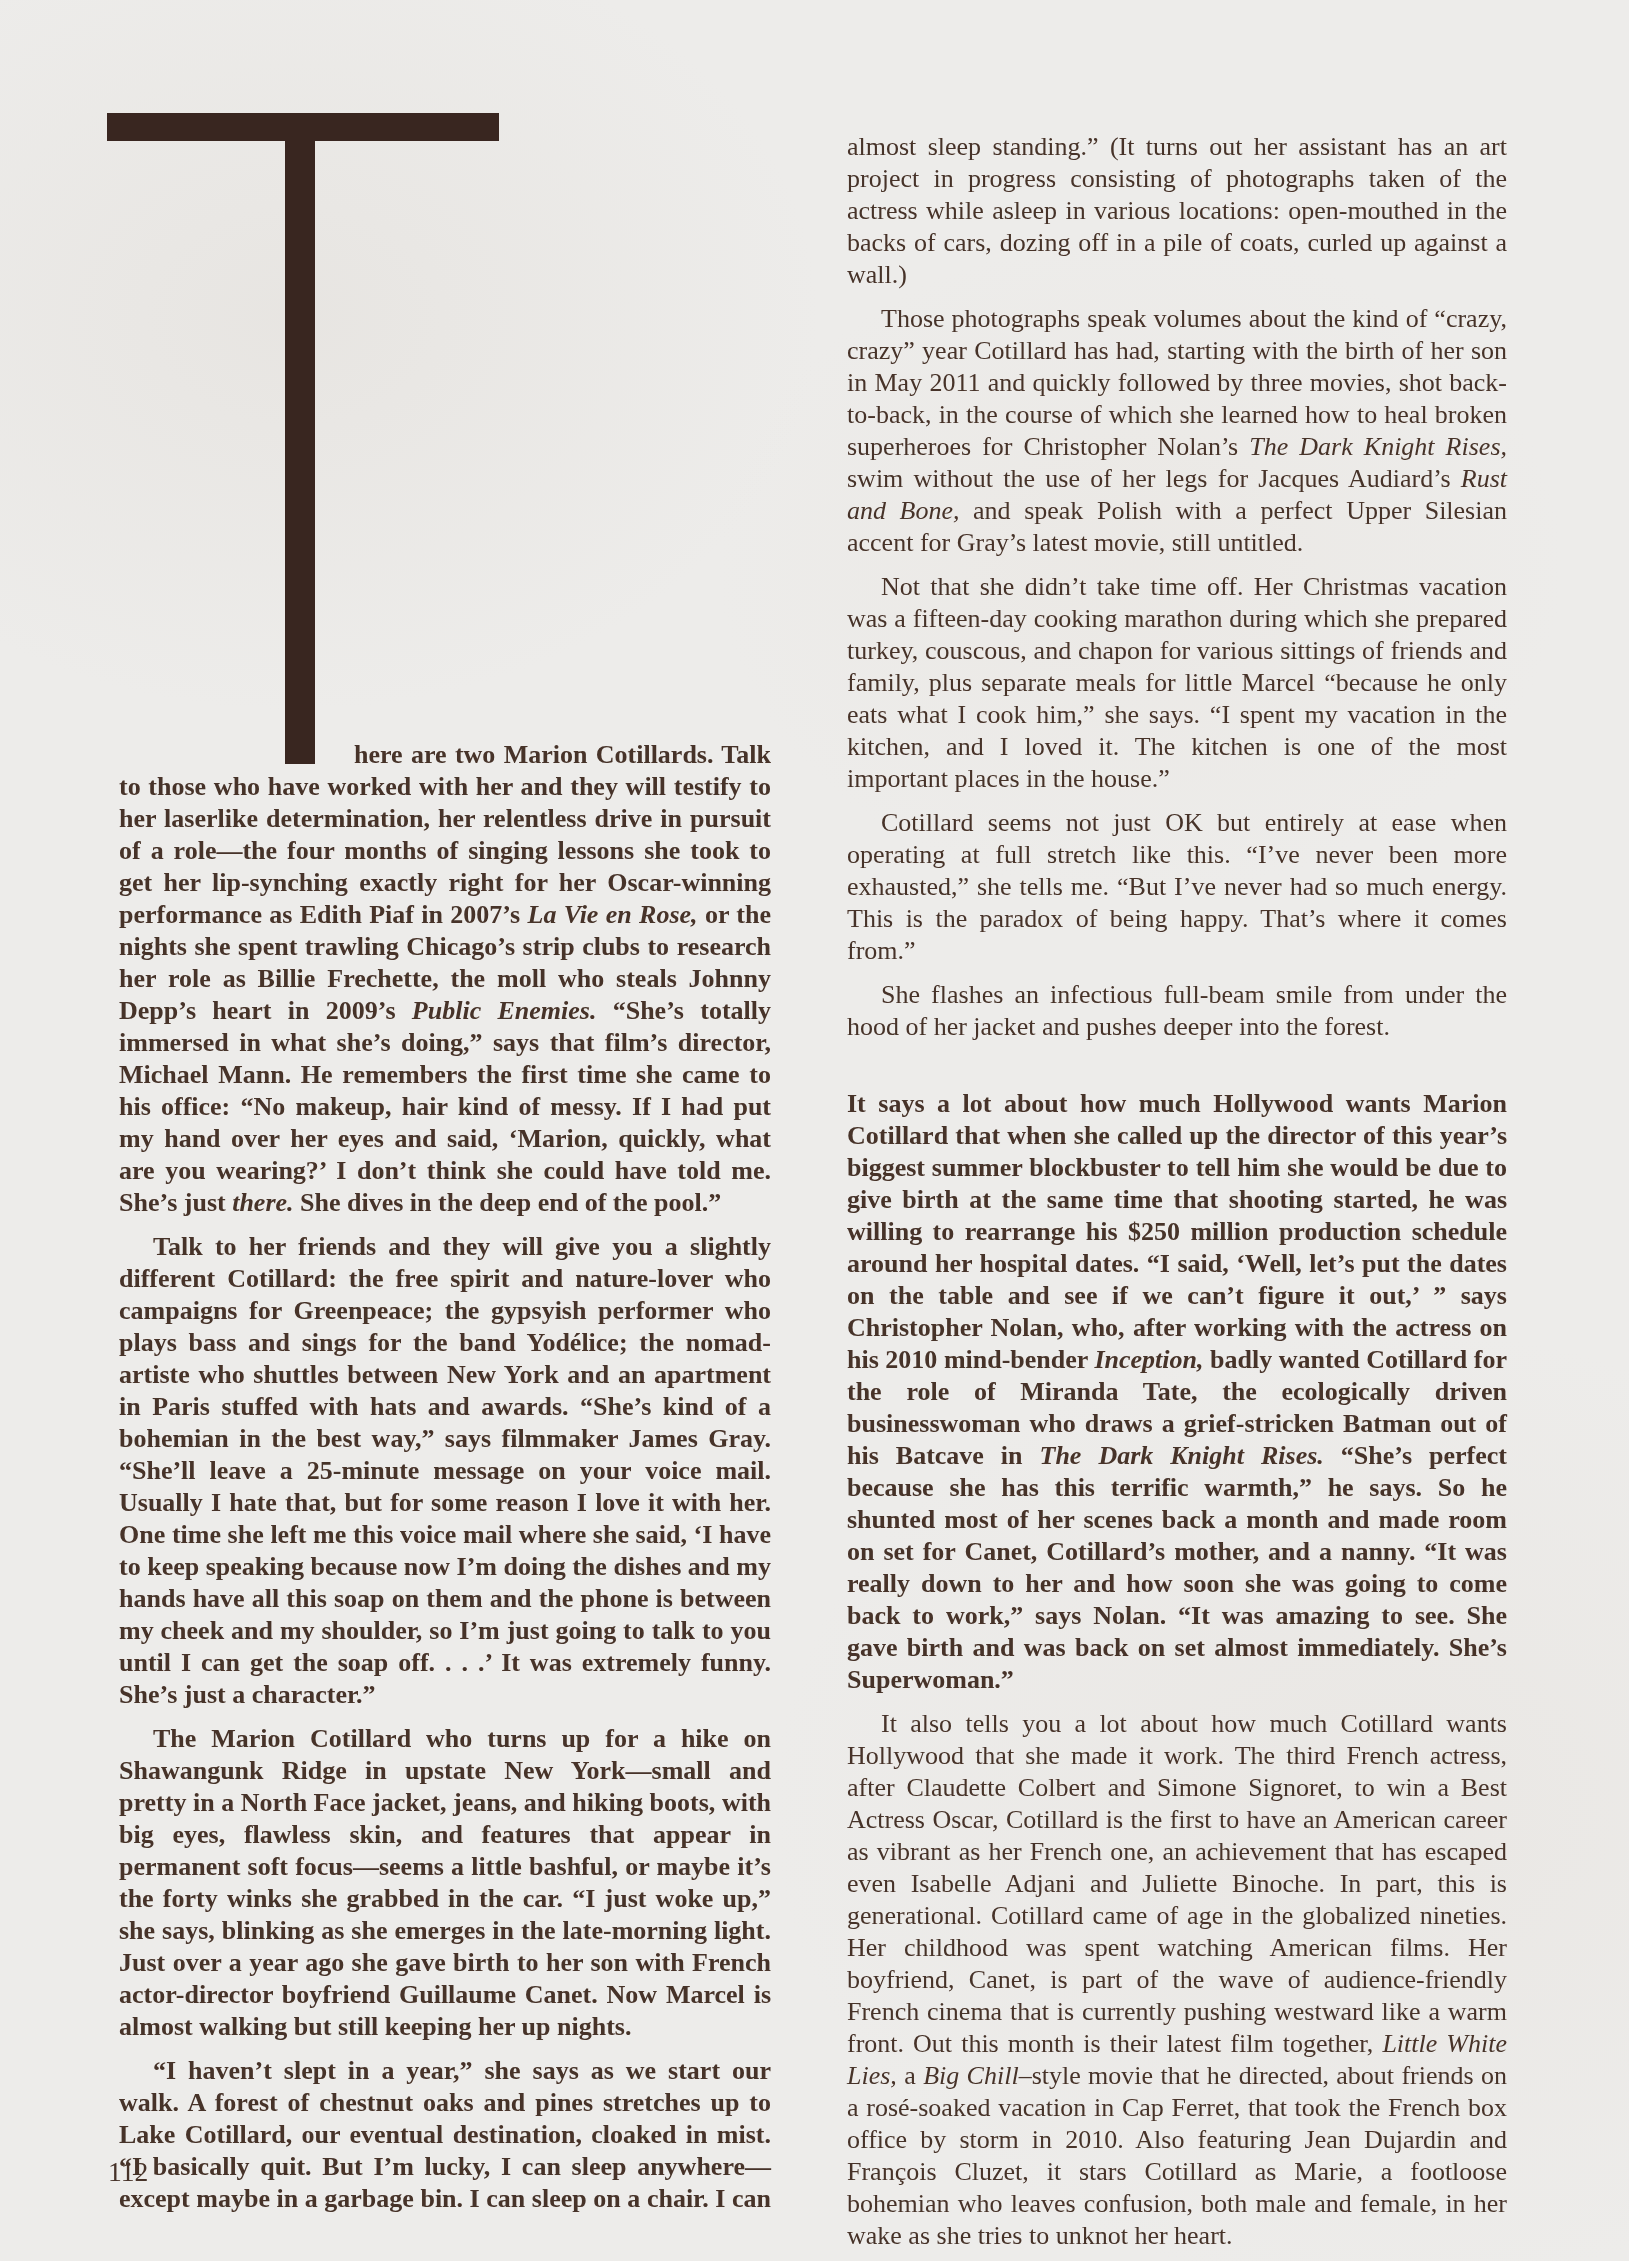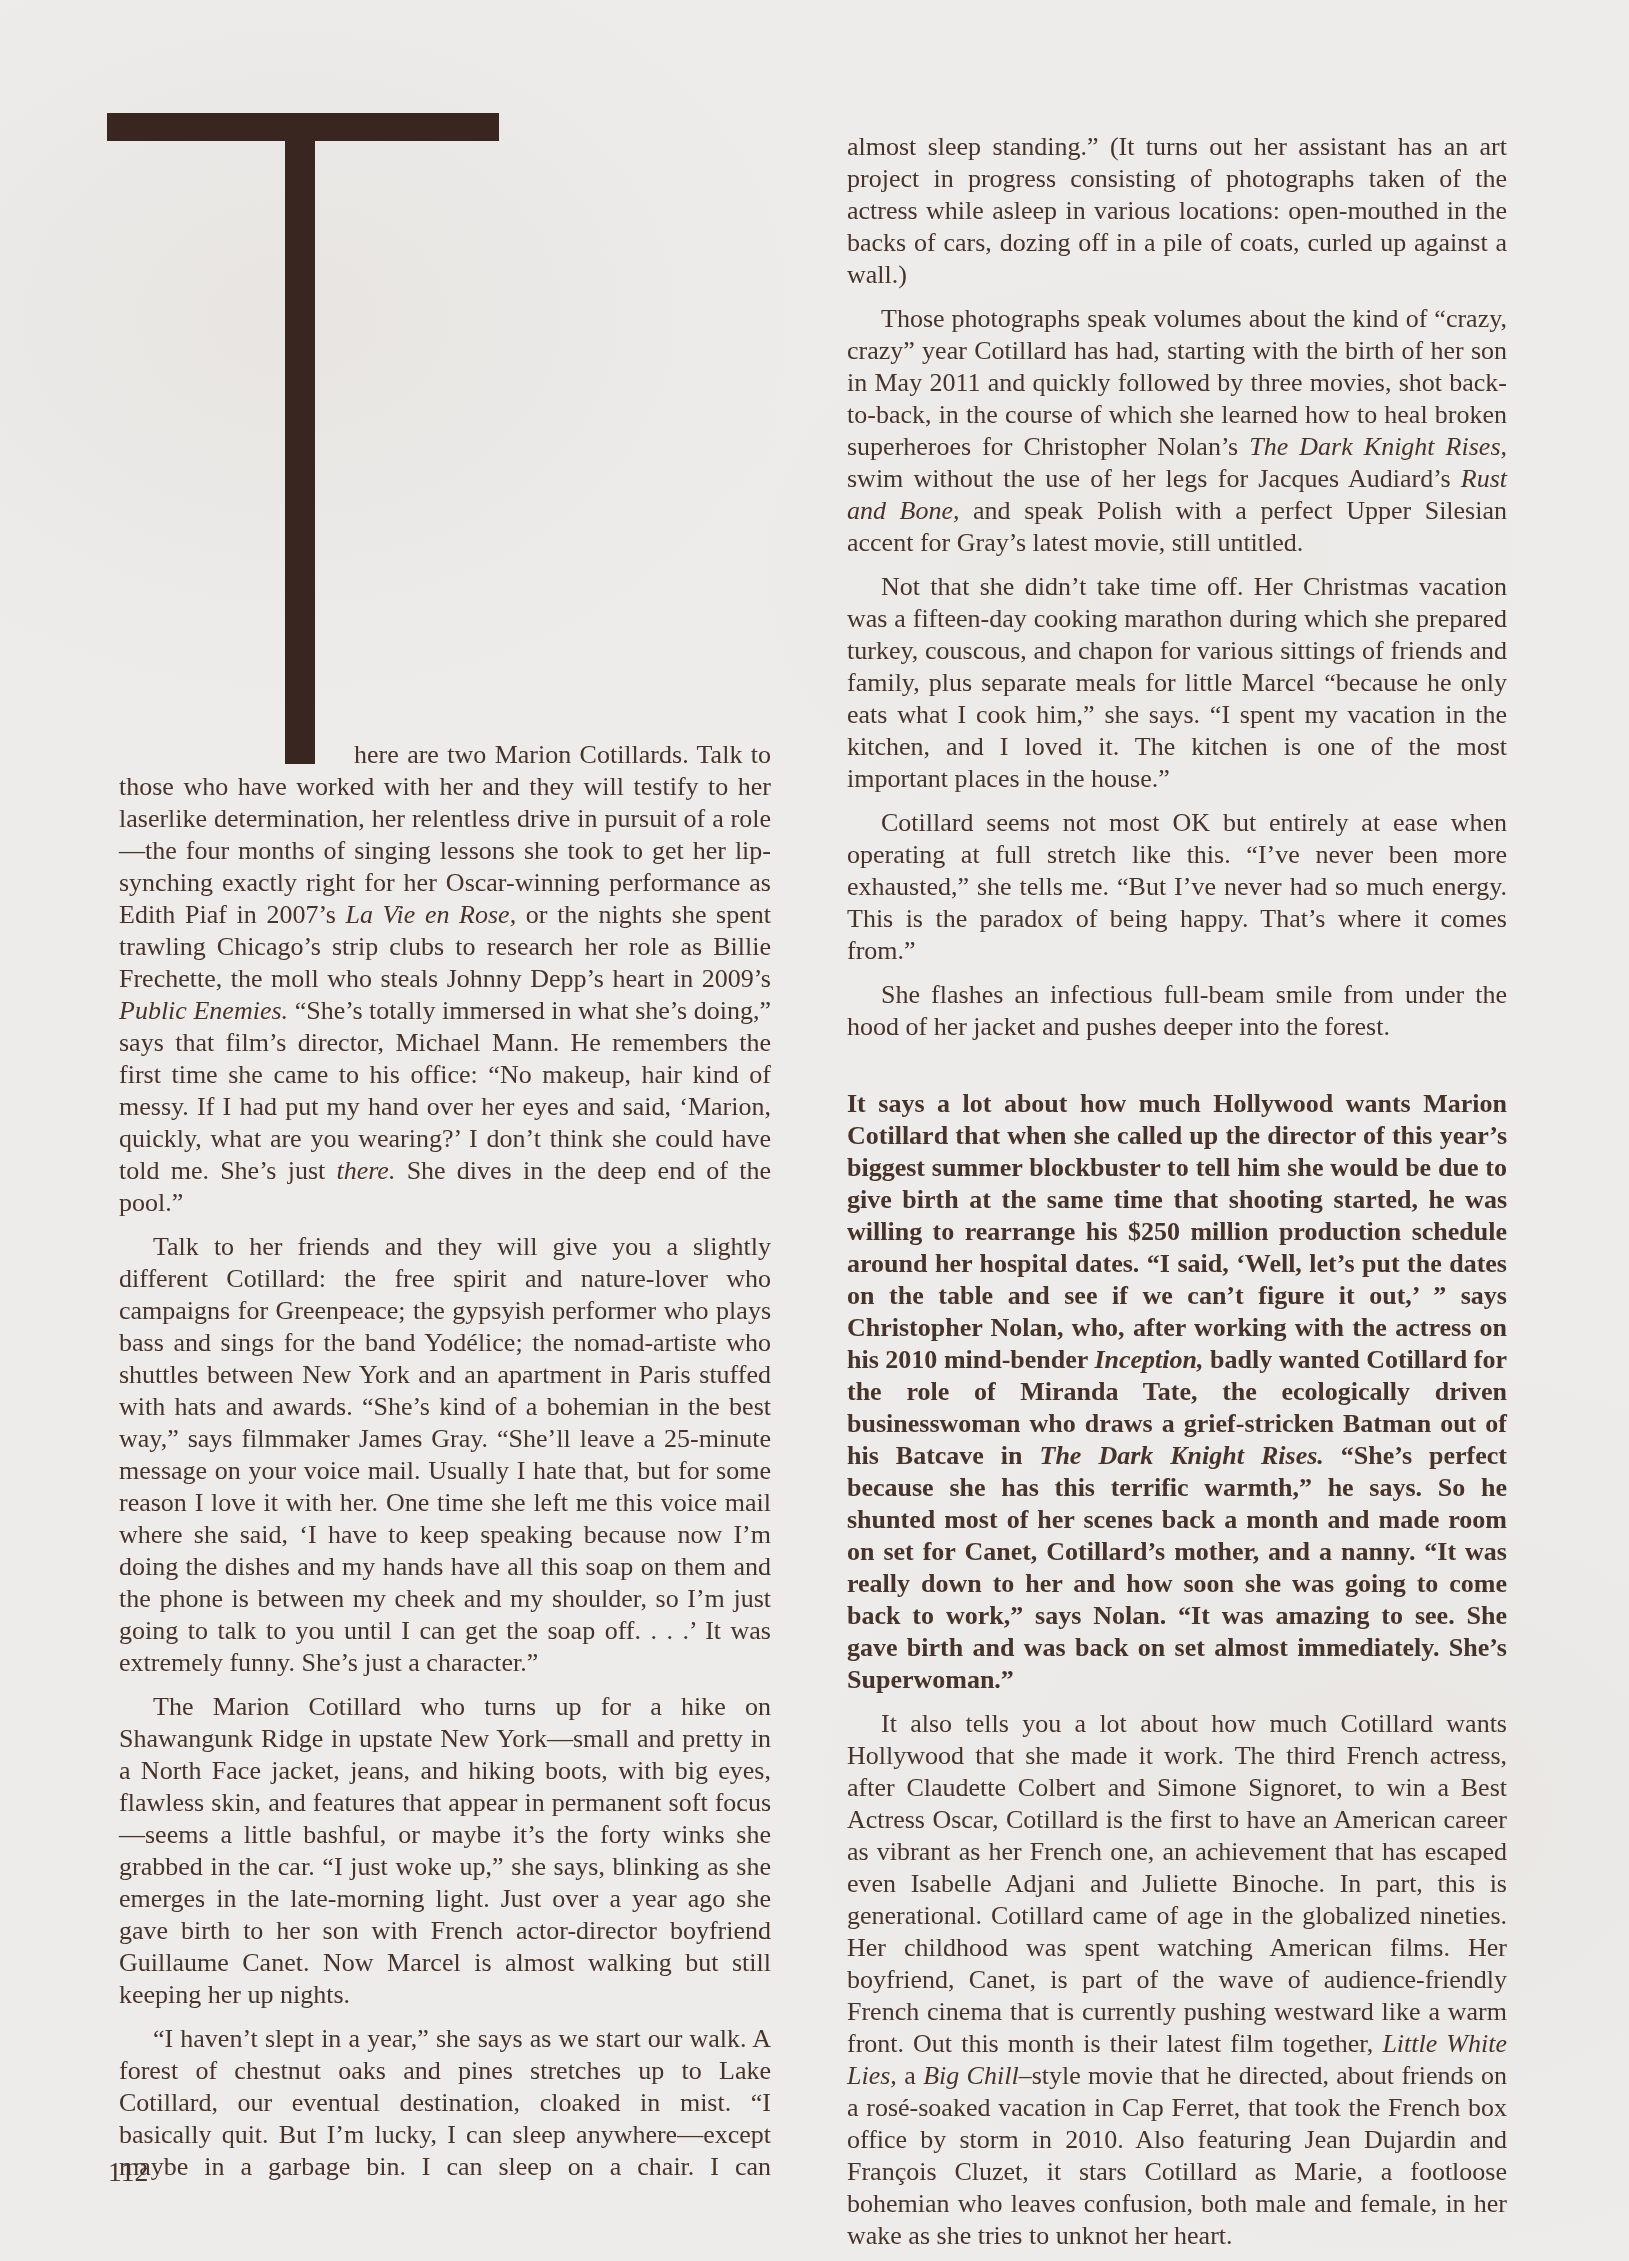--- a/index.html
+++ b/index.html
@@ -46,20 +46,21 @@
     font-family: "Liberation Serif", "DejaVu Serif", serif;
     font-size: 26px;
     line-height: 32px;
     color: #473329;
     text-align: justify;
   }
   .col-left {
     left: 107px;
     top: 727px;
     width: 676px;
+    font-weight: bold;
   }
   .col-right {
     left: 835px;
     top: 119px;
     width: 684px;
   }
   .col p {
     margin: 12px;
     padding: 0;
     text-indent: 34px;
@@ -87,20 +88,20 @@
   <div class="col col-left">
       <p class="drop-indent"><span>here are two Marion Cotillards. Talk to those who have worked with her and they will testify to her laserlike determination, her relentless drive in pursuit of a role—the four months of singing lessons she took to get her lip-synching exactly right for her Oscar-winning performance as Edith Piaf in 2007’s </span><i>La Vie en Rose,</i><span> or the nights she spent trawling Chicago’s strip clubs to research her role as Billie Frechette, the moll who steals Johnny Depp’s heart in 2009’s </span><i>Public Enemies.</i><span> “She’s totally immersed in what she’s doing,” says that film’s director, Michael Mann. He remembers the first time she came to his office: “No makeup, hair kind of messy. If I had put my hand over her eyes and said, ‘Marion, quickly, what are you wearing?’ I don’t think she could have told me. She’s just </span><i>there.</i><span> She dives in the deep end of the pool.”</span></p>
       <p><span>Talk to her friends and they will give you a slightly different Cotillard: the free spirit and nature-lover who campaigns for Greenpeace; the gypsyish performer who plays bass and sings for the band Yodélice; the nomad-artiste who shuttles between New York and an apartment in Paris stuffed with hats and awards. “She’s kind of a bohemian in the best way,” says filmmaker James Gray. “She’ll leave a 25-minute message on your voice mail. Usually I hate that, but for some reason I love it with her. One time she left me this voice mail where she said, ‘I have to keep speaking because now I’m doing the dishes and my hands have all this soap on them and the phone is between my cheek and my shoulder, so I’m just going to talk to you until I can get the soap off. . . .’ It was extremely funny. She’s just a character.”</span></p>
       <p><span>The Marion Cotillard who turns up for a hike on Shawangunk Ridge in upstate New York—small and pretty in a North Face jacket, jeans, and hiking boots, with big eyes, flawless skin, and features that appear in permanent soft focus—seems a little bashful, or maybe it’s the forty winks she grabbed in the car. “I just woke up,” she says, blinking as she emerges in the late-morning light. Just over a year ago she gave birth to her son with French actor-director boyfriend Guillaume Canet. Now Marcel is almost walking but still keeping her up nights.</span></p>
       <p class="justify-last"><span>“I haven’t slept in a year,” she says as we start our walk. A forest of chestnut oaks and pines stretches up to Lake Cotillard, our eventual destination, cloaked in mist. “I basically quit. But I’m lucky, I can sleep anywhere—except maybe in a garbage bin. I can sleep on a chair. I can</span></p>
     </div>
   <div class="col col-right">
       <p class="no-indent"><span>almost sleep standing.” (It turns out her assistant has an art project in progress consisting of photographs taken of the actress while asleep in various locations: open-mouthed in the backs of cars, dozing off in a pile of coats, curled up against a wall.)</span></p>
       <p><span>Those photographs speak volumes about the kind of “crazy, crazy” year Cotillard has had, starting with the birth of her son in May 2011 and quickly followed by three movies, shot back-to-back, in the course of which she learned how to heal broken superheroes for Christopher Nolan’s </span><i>The Dark Knight Rises,</i><span> swim without the use of her legs for Jacques Audiard’s </span><i>Rust and Bone,</i><span> and speak Polish with a perfect Upper Silesian accent for Gray’s latest movie, still untitled.</span></p>
       <p><span>Not that she didn’t take time off. Her Christmas vacation was a fifteen-day cooking marathon during which she prepared turkey, couscous, and chapon for various sittings of friends and family, plus separate meals for little Marcel “because he only eats what I cook him,” she says. “I spent my vacation in the kitchen, and I loved it. The kitchen is one of the most important places in the house.”</span></p>
-      <p><span>Cotillard seems not most OK but entirely at ease when operating at full stretch like this. “I’ve never been more exhausted,” she tells me. “But I’ve never had so much energy. This is the paradox of being happy. That’s where it comes from.”</span></p>
+      <p><span>Cotillard seems not just OK but entirely at ease when operating at full stretch like this. “I’ve never been more exhausted,” she tells me. “But I’ve never had so much energy. This is the paradox of being happy. That’s where it comes from.”</span></p>
       <p><span>She flashes an infectious full-beam smile from under the hood of her jacket and pushes deeper into the forest.</span></p>
       <p class="no-indent space-before"><span>It says a lot about how much Hollywood wants Marion Cotillard that when she called up the director of this year’s biggest summer blockbuster to tell him she would be due to give birth at the same time that shooting started, he was willing to rearrange his $250 million production schedule around her hospital dates. “I said, ‘Well, let’s put the dates on the table and see if we can’t figure it out,’ ” says Christopher Nolan, who, after working with the actress on his 2010 mind-bender </span><i>Inception,</i><span> badly wanted Cotillard for the role of Miranda Tate, the ecologically driven businesswoman who draws a grief-stricken Batman out of his Batcave in </span><i>The Dark Knight Rises.</i><span> “She’s perfect because she has this terrific warmth,” he says. So he shunted most of her scenes back a month and made room on set for Canet, Cotillard’s mother, and a nanny. “It was really down to her and how soon she was going to come back to work,” says Nolan. “It was amazing to see. She gave birth and was back on set almost immediately. She’s Superwoman.”</span></p>
       <p><span>It also tells you a lot about how much Cotillard wants Hollywood that she made it work. The third French actress, after Claudette Colbert and Simone Signoret, to win a Best Actress Oscar, Cotillard is the first to have an American career as vibrant as her French one, an achievement that has escaped even Isabelle Adjani and Juliette Binoche. In part, this is generational. Cotillard came of age in the globalized nineties. Her childhood was spent watching American films. Her boyfriend, Canet, is part of the wave of audience-friendly French cinema that is currently pushing westward like a warm front. Out this month is their latest film together, </span><i>Little White Lies,</i><span> a </span><i>Big Chill</i><span>–style movie that he directed, about friends on a rosé-soaked vacation in Cap Ferret, that took the French box office by storm in 2010. Also featuring Jean Dujardin and François Cluzet, it stars Cotillard as Marie, a footloose bohemian who leaves confusion, both male and female, in her wake as she tries to unknot her heart.</span></p>
     </div>
   <div class="page-number">112</div>
 </div>
 
 
 </body></html>

